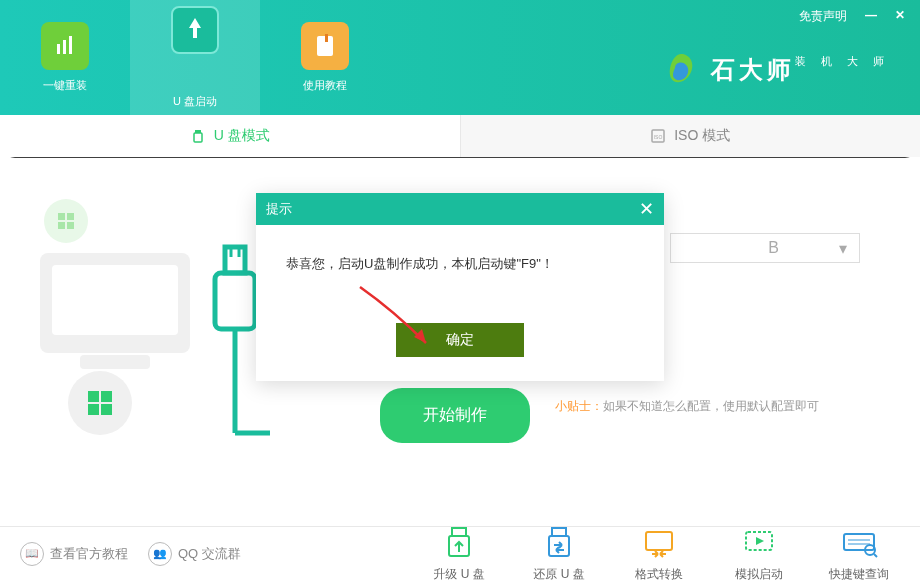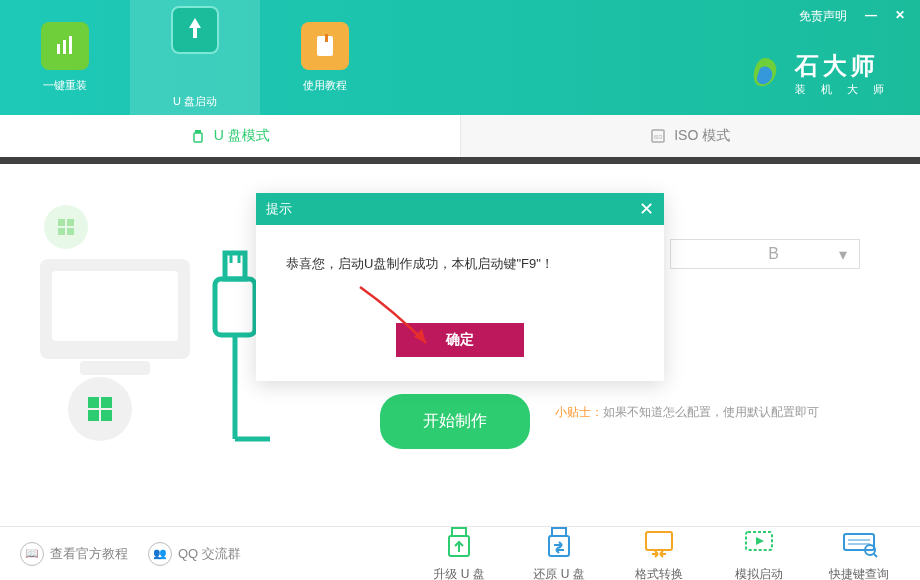--- a/index.html
+++ b/index.html
@@ -10,25 +10,25 @@
     .nav-tab { width: 130px; display: flex; flex-direction: column; align-items: center; justify-content: center; color: #fff; font-size: 11px; cursor: pointer; gap: 8px; }
     .nav-tab.active { background: rgba(255,255,255,0.15); gap: 40px; }
     .nav-icon { width: 48px; height: 48px; border-radius: 8px; display: flex; align-items: center; justify-content: center; }
     .nav-icon.green { background: #6fcf3a; }
     .nav-icon.teal { background: #1abc9c; border: 2px solid #7de8d8; }
     .nav-icon.orange { background: #f5b042; }
     
     .topright { position: absolute; top: 8px; right: 15px; display: flex; gap: 18px; align-items: flex-start; color: #fff; font-size: 12px; }
     .logo { position: absolute; right: 30px; top: 50px; display: flex; align-items: center; gap: 10px; color: #fff; }
     .logo-icon { width: 40px; height: 40px; }
-    .logo-text { display: flex; flex-direction: column; }
+    .logo-text { display: flex; }
     .logo-title { font-size: 24px; font-weight: bold; letter-spacing: 4px; }
     .logo-sub { font-size: 11px; letter-spacing: 6px; }
     
-    .mode-tabs { display: flex; border-bottom: 7px solid #404040; }
+    .mode-tabs { display: flex; border-bottom: 1px solid #404040; border-radius: 15px; }
     .mode-tab { flex: 1; height: 42px; display: flex; align-items: center; justify-content: center; gap: 8px; font-size: 14px; color: #888; cursor: pointer; border-right: 1px solid #e8e8e8; background: #f7f7f7; }
     .mode-tab.active { color: #2ecc71; background: #fff; }
     .mode-tab:last-child { border-right: none; }
     .mode-icon { width: 16px; height: 16px; }
     
     .main-area { position: relative; height: 370px; padding: 30px 40px; }
     .illustration { position: absolute; left: 30px; top: 25px; width: 240px; height: 260px; }
     .start-btn { position: absolute; left: 380px; top: 230px; width: 150px; height: 55px; background: #2ecc71; color: #fff; border: none; border-radius: 22px; font-size: 16px; cursor: pointer; }
     .tip-text { position: absolute; left: 555px; top: 240px; font-size: 12px; color: #999; }
     .tip-label { color: #ff9933; }
@@ -41,21 +41,21 @@
     .bottom-right { margin-left: auto; display: flex; gap: 18px; }
     .action-item { display: flex; flex-direction: column; align-items: center; gap: 4px; font-size: 12px; color: #666; cursor: pointer; min-width: 82px; }
     .action-icon { width: 38px; height: 38px; display: flex; align-items: center; justify-content: center; }
     
     
     .dialog { position: absolute; left: 256px; top: 193px; width: 408px; background: #fff; box-shadow: 0 4px 20px rgba(0,0,0,0.15); }
     .dialog-header { height: 32px; background: #1abc9c; display: flex; align-items: center; justify-content: space-between; padding: 0 10px; color: #fff; font-size: 13px; }
     .dialog-close { cursor: pointer; font-size: 18px; }
     .dialog-body { padding: 30px 24px 24px; text-align: center; position: relative; }
     .dialog-msg { font-size: 13px; color: #333; margin-bottom: 50px; text-align: left; padding-left: 6px; }
-    .dialog-ok { width: 128px; height: 34px; background: #be185d; color: #fff; border: none; font-size: 14px; cursor: pointer; font-weight: bold; }
+    .dialog-ok { width: 128px; height: 34px; background: #4d7c0f; color: #fff; border: none; font-size: 14px; cursor: pointer; }
     .arrow { position: absolute; left: 98px; top: 56px; width: 90px; height: 76px; }
   </style>
 </head>
 <body>
 
 <div class="titlebar">
   <div class="nav-tabs">
     <div class="nav-tab">
       <div class="nav-icon green">
         <svg width="24" height="24" viewBox="0 0 24 24">

